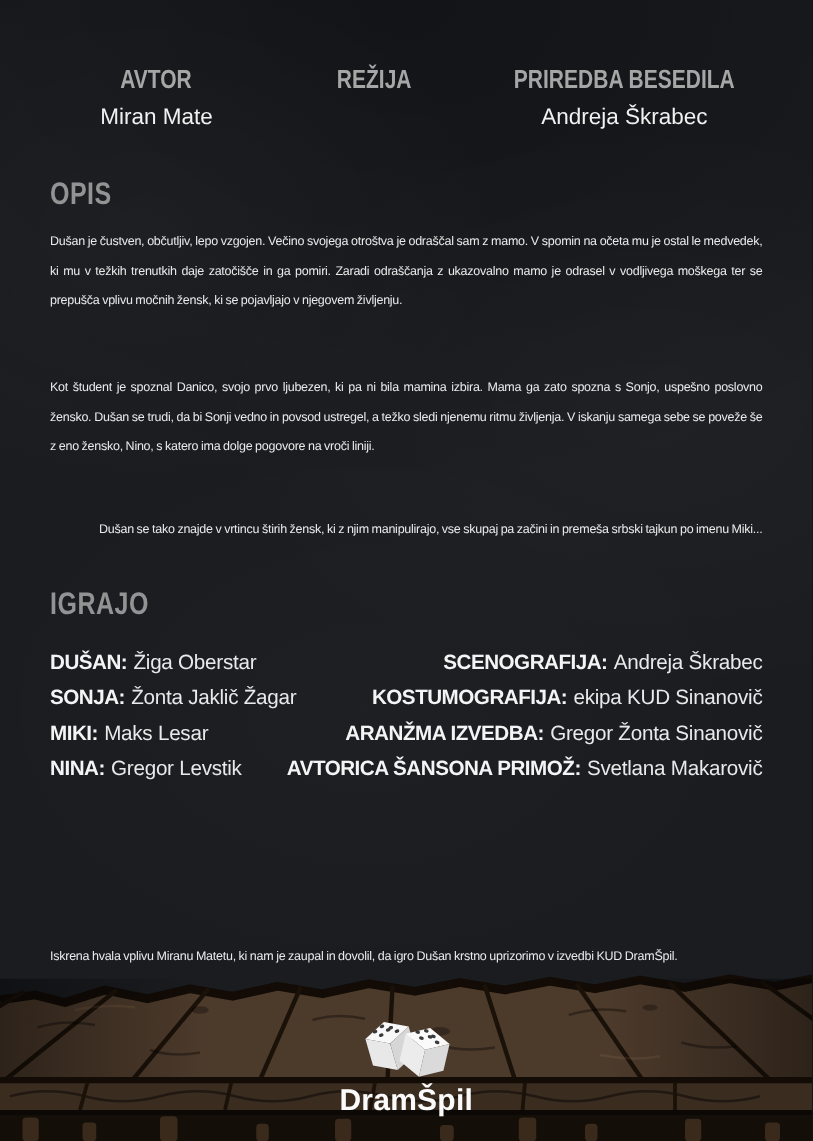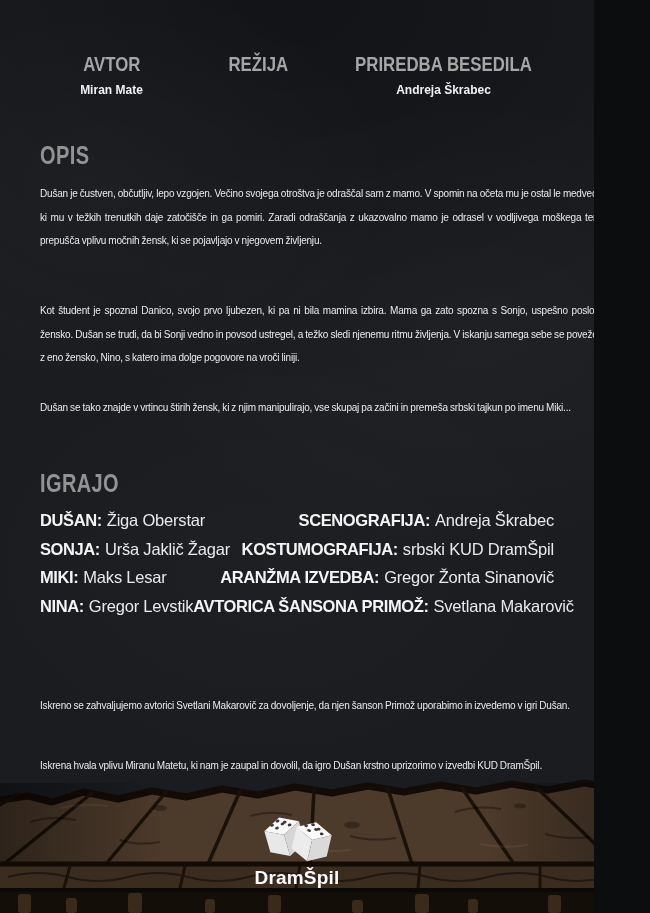--- a/index.html
+++ b/index.html
@@ -4,21 +4,21 @@
 <style>
   * { margin: 0; padding: 0; box-sizing: border-box; }
   html, body { width: 650px; height: 913px; }
   body {
     font-family: "Liberation Sans", "DejaVu Sans", sans-serif;
     background: #0c0d0f;
     overflow: hidden;
   }
   .page {
     position: relative;
-    width: 594px;
+    width: 650px;
     height: 913px;
     overflow: hidden;
     background:
       radial-gradient(420px 300px at 18% 20%, rgba(255,255,255,0.028), transparent 70%),
       radial-gradient(520px 340px at 80% 36%, rgba(255,255,255,0.022), transparent 70%),
       radial-gradient(460px 320px at 45% 62%, rgba(255,255,255,0.016), transparent 70%),
       radial-gradient(700px 500px at 50% 0%, rgba(0,0,0,0.30), transparent 80%),
       #1a1c20;
     color: #ededed;
   }
@@ -30,21 +30,21 @@
     z-index: 2; text-align: center;
   }
   .credit-role {
     display: inline-block;
     font-size: 21px; font-weight: 700; color: #a6a6a6;
     letter-spacing: 0px;
     transform: scaleX(0.80); transform-origin: center;
     white-space: nowrap;
   }
   .credit-name {
-    margin-top: 7px; font-size: 12px; color: #f1f1f1; white-space: nowrap; font-weight: bold;
+    margin-top: 7px; font-size: 18px; color: #f1f1f1; white-space: nowrap;
   }
 
   
   .section-heading {
     position: absolute; left: 40px; z-index: 2;
     font-size: 25px; font-weight: 700; color: #939393;
     transform: scaleX(0.80); transform-origin: left center;
     letter-spacing: 0.5px; white-space: nowrap;
   }
   .heading-opis   { top: 141px; }
@@ -52,45 +52,45 @@
 
   
   .para {
     position: absolute; left: 40px; width: 570px; z-index: 2;
     font-size: 10px; line-height: 23.5px;
     letter-spacing: -0.2px; word-spacing: -0.4px;
     text-align: justify; color: #eaeaea;
   }
   .para-1 { top: 182px; }
   .para-2 { top: 299px; }
-  .para-3 { top: 396px; text-align: left; }
+  .para-3 { top: 412px; text-align: right; }
   .ack-1  { top: 694px; }
   .ack-2  { top: 754px; }
 
   
   .cast-list { position: absolute; top: 511px; left: 40px; right: 40px; z-index: 2; }
   .cast-row {
-    display: flex; justify-content: space-between; align-items: flex-start;
+    display: flex; justify-content: space-between; align-items: flex-end;
     height: 28.5px; font-size: 16.5px; white-space: nowrap;
   }
   .cast-entry .lbl {
     font-weight: 700; letter-spacing: -0.4px; color: #f4f4f4; margin-right: 5px;
   }
   .cast-entry .val { color: #e9e9e9; letter-spacing: -0.2px; }
 
   
   .wood { position: absolute; left: 0; top: 778px; width: 650px; height: 135px; z-index: 1; }
 
   
   .logo {
     position: absolute; left: 0; right: 0; top: 804px; z-index: 3;
     display: flex; flex-direction: column; align-items: center;
   }
   .wordmark {
-    margin-top: 1px; font-size: 19px; font-weight: 700; color: #fbfbfb;
+    margin-top: 1px; font-size: 24px; font-weight: 700; color: #fbfbfb;
     letter-spacing: 0.2px;
   }
 </style>
 </head>
 <body>
 
 <div class="page">
 
   <div class="credits">
     <div>
@@ -112,34 +112,33 @@
   <p class="para para-3">Dušan se tako znajde v vrtincu štirih žensk, ki z njim manipulirajo, vse skupaj pa začini in premeša srbski tajkun po imenu Miki...</p>
 
   <div class="section-heading heading-igrajo">IGRAJO</div>
 
   <div class="cast-list">
     <div class="cast-row">
       <span class="cast-entry"><span class="lbl">DUŠAN:</span><span class="val">Žiga Oberstar</span></span>
       <span class="cast-entry"><span class="lbl">SCENOGRAFIJA:</span><span class="val">Andreja Škrabec</span></span>
     </div>
     <div class="cast-row">
-      <span class="cast-entry"><span class="lbl">SONJA:</span><span class="val">Urša Jaklič Žagar</span></span>
-      <span class="cast-entry"><span class="lbl">KOSTUMOGRAFIJA:</span><span class="val">srbski KUD DramŠpil</span></span>
+      <span class="cast-entry"><span class="lbl">SONJA:</span><span class="val">Žonta Jaklič Žagar</span></span>
+      <span class="cast-entry"><span class="lbl">KOSTUMOGRAFIJA:</span><span class="val">ekipa KUD Sinanovič</span></span>
     </div>
     <div class="cast-row">
       <span class="cast-entry"><span class="lbl">MIKI:</span><span class="val">Maks Lesar</span></span>
       <span class="cast-entry"><span class="lbl">ARANŽMA IZVEDBA:</span><span class="val">Gregor Žonta Sinanovič</span></span>
     </div>
     <div class="cast-row">
       <span class="cast-entry"><span class="lbl">NINA:</span><span class="val">Gregor Levstik</span></span>
       <span class="cast-entry"><span class="lbl">AVTORICA ŠANSONA PRIMOŽ:</span><span class="val">Svetlana Makarovič</span></span>
     </div>
   </div>
 
-  <p class="para ack-1">Iskreno se zahvaljujemo avtorici Svetlani Makarovič za dovoljenje, da njen šanson Primož uporabimo in izvedemo v igri Dušan.</p>
   <p class="para ack-2">Iskrena hvala vplivu Miranu Matetu, ki nam je zaupal in dovolil, da igro Dušan krstno uprizorimo v izvedbi KUD DramŠpil.</p>
 
   <svg class="wood" viewBox="0 0 650 135" preserveAspectRatio="none" aria-hidden="true">
 
     <polygon fill="#4c3a2b" points="0,22 28,18 52,24 84,14 118,21 152,13 186,19 222,11 258,17 295,9 332,15 368,8 404,14 440,7 476,13 512,6 548,12 584,5 620,11 650,5 650,86 0,86"></polygon>
 
     <polyline fill="none" stroke="#120b06" stroke-width="7" stroke-linejoin="round" points="0,22 28,18 52,24 84,14 118,21 152,13 186,19 222,11 258,17 295,9 332,15 368,8 404,14 440,7 476,13 512,6 548,12 584,5 620,11 650,5"></polyline>
 
     <g stroke="#1a1108" stroke-width="3.5" stroke-linecap="round">
       <line x1="18" y1="16" x2="-99" y2="86"></line>

